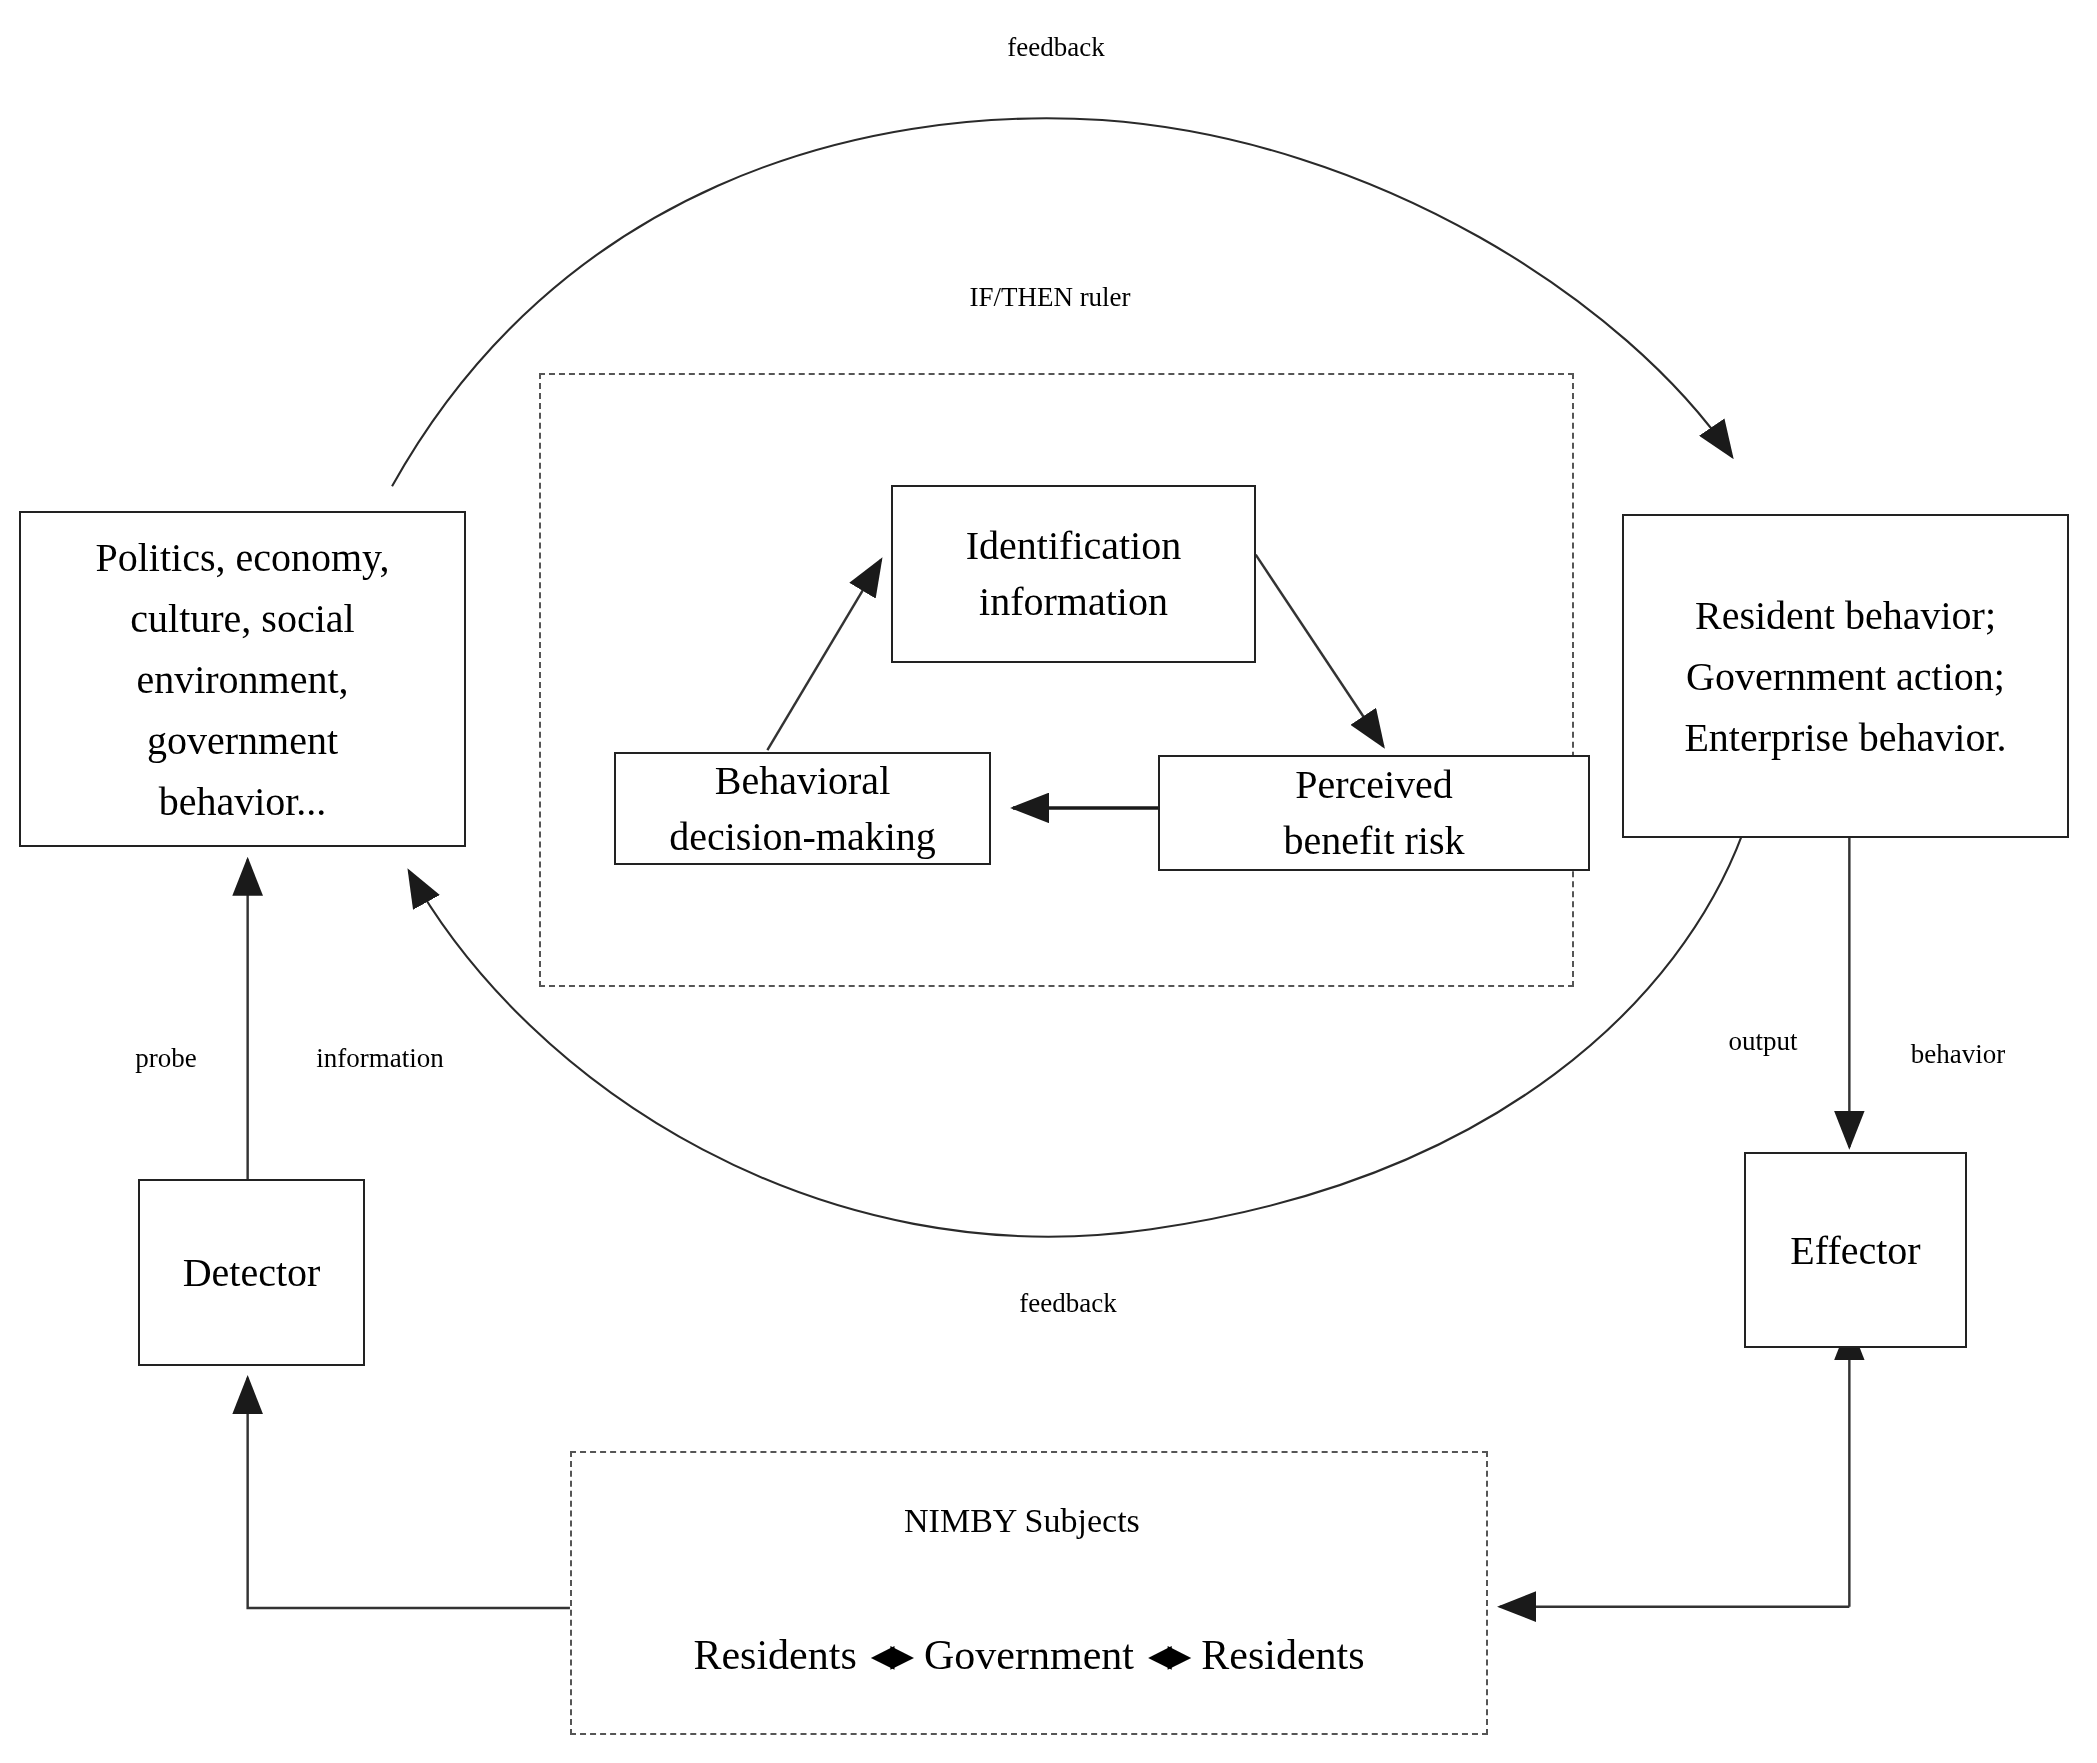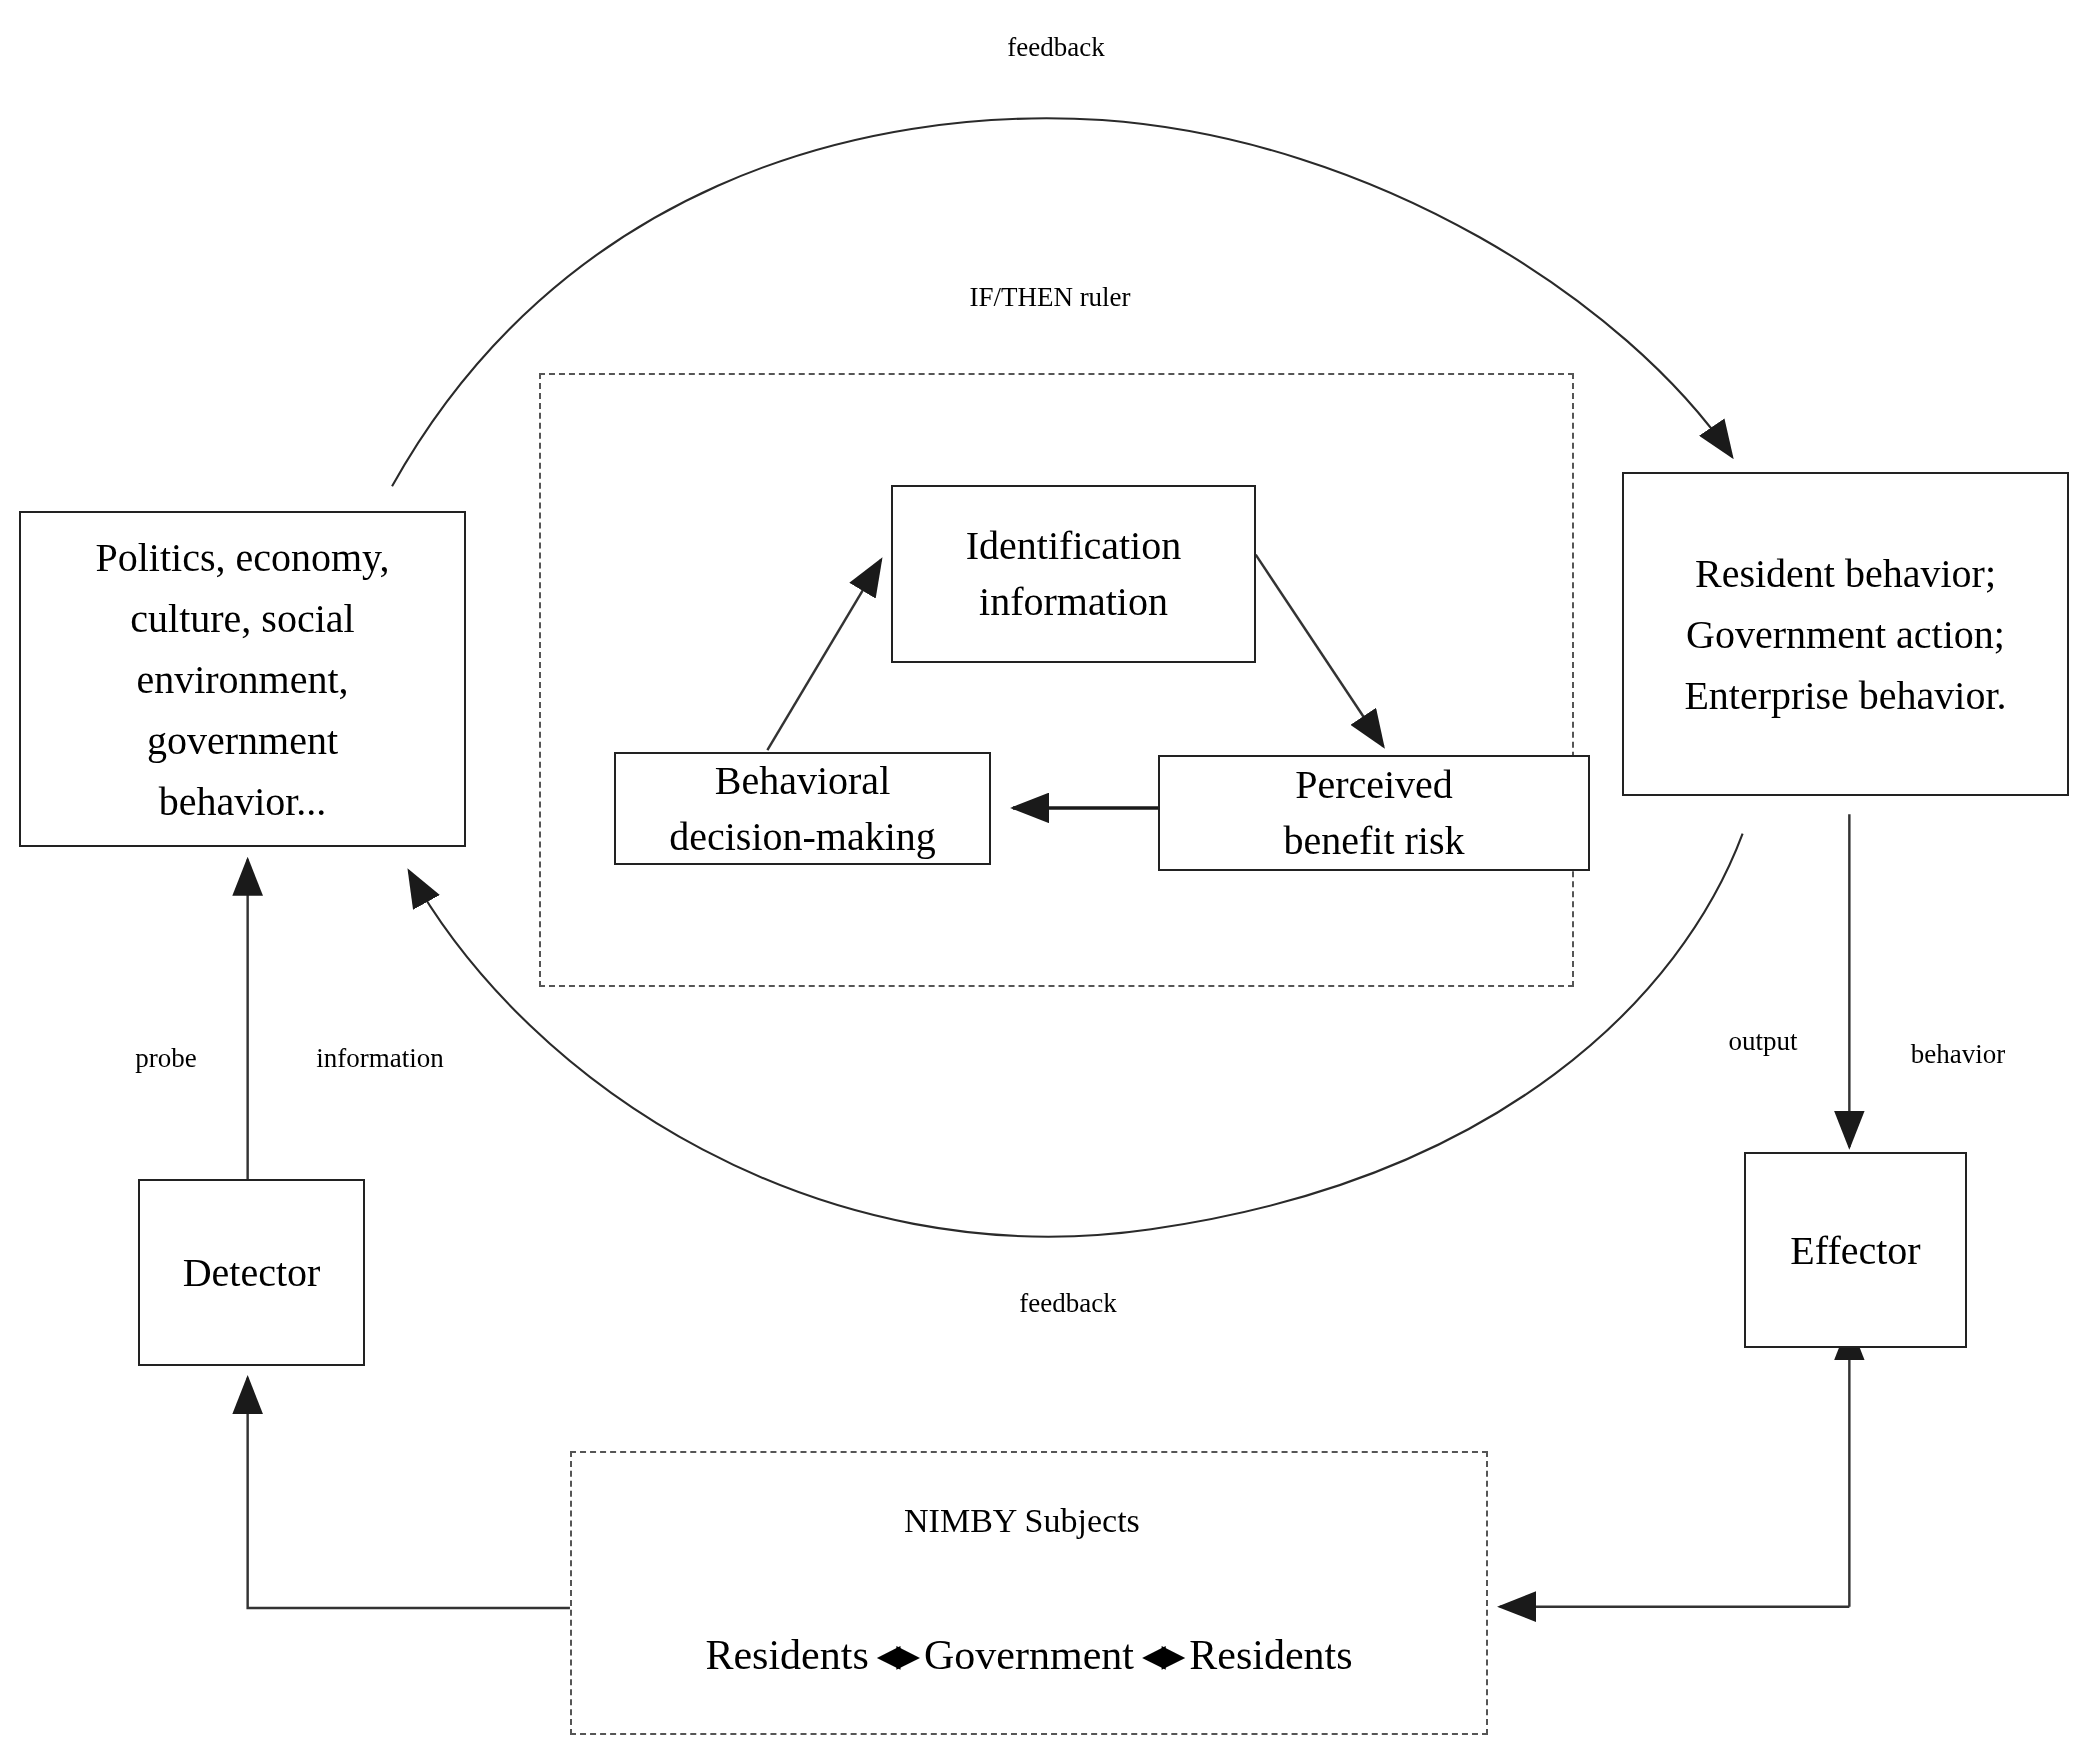--- a/index.html
+++ b/index.html
@@ -34,21 +34,21 @@
     transform:translate(-50%,-50%);
     font-size:27px;
     white-space:nowrap;
   }
   .nimby-title{
     position:absolute;left:50%;top:49px;transform:translateX(-53%);
     font-size:34px;white-space:nowrap;
   }
   .nimby-row{
     position:absolute;left:0;right:0;top:178px;
-    display:flex;justify-content:center;align-items:center;gap:8px;
+    display:flex;justify-content:center;align-items:center;gap:14px;
     font-size:42px;white-space:nowrap;
   }
   .tri{font-family:"DejaVu Sans",sans-serif;font-size:31px;letter-spacing:-4.2px;}
   .conn{stroke:#333;stroke-width:3.5;fill:none;}
   .conn.arc{stroke:#2a2a2a;stroke-width:3;}
   .conn.thick{stroke:#1a1a1a;stroke-width:5;}
 </style>
 </head>
 <body>
 
@@ -108,21 +108,21 @@
   <div class="box small" style="left:614px;top:752px;width:377px;height:113px;">
     <div class="ln">Behavioral</div>
     <div class="ln">decision-making</div>
   </div>
 
   <div class="box small" style="left:1158px;top:755px;width:432px;height:116px;">
     <div class="ln">Perceived</div>
     <div class="ln">benefit risk</div>
   </div>
 
-  <div class="box" style="left:1622px;top:472px;width:447px;height:324px;">
+  <div class="box" style="left:1622px;top:514px;width:447px;height:324px;">
     <div class="ln">Resident behavior;</div>
     <div class="ln">Government action;</div>
     <div class="ln">Enterprise behavior.</div>
   </div>
 
   <div class="box" style="left:138px;top:1179px;width:227px;height:187px;">
     <div class="ln">Detector</div>
   </div>
 
   <div class="box" style="left:1744px;top:1152px;width:223px;height:196px;">

